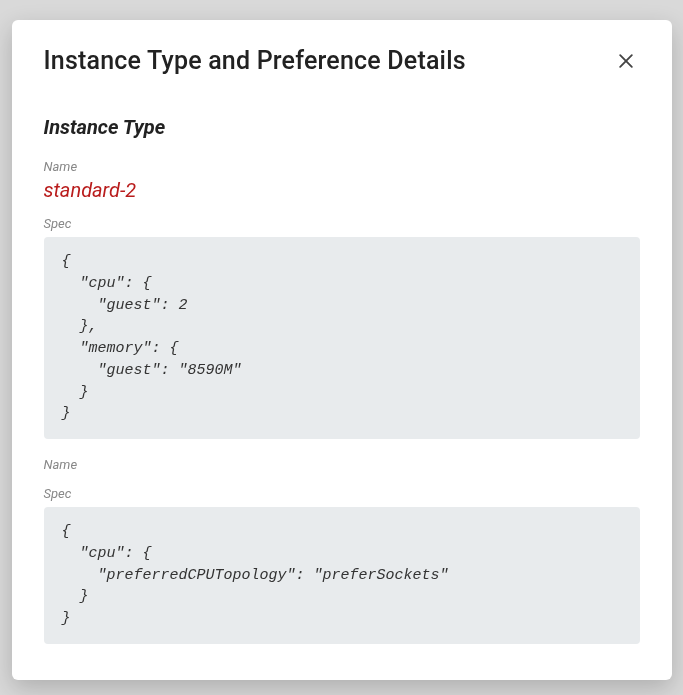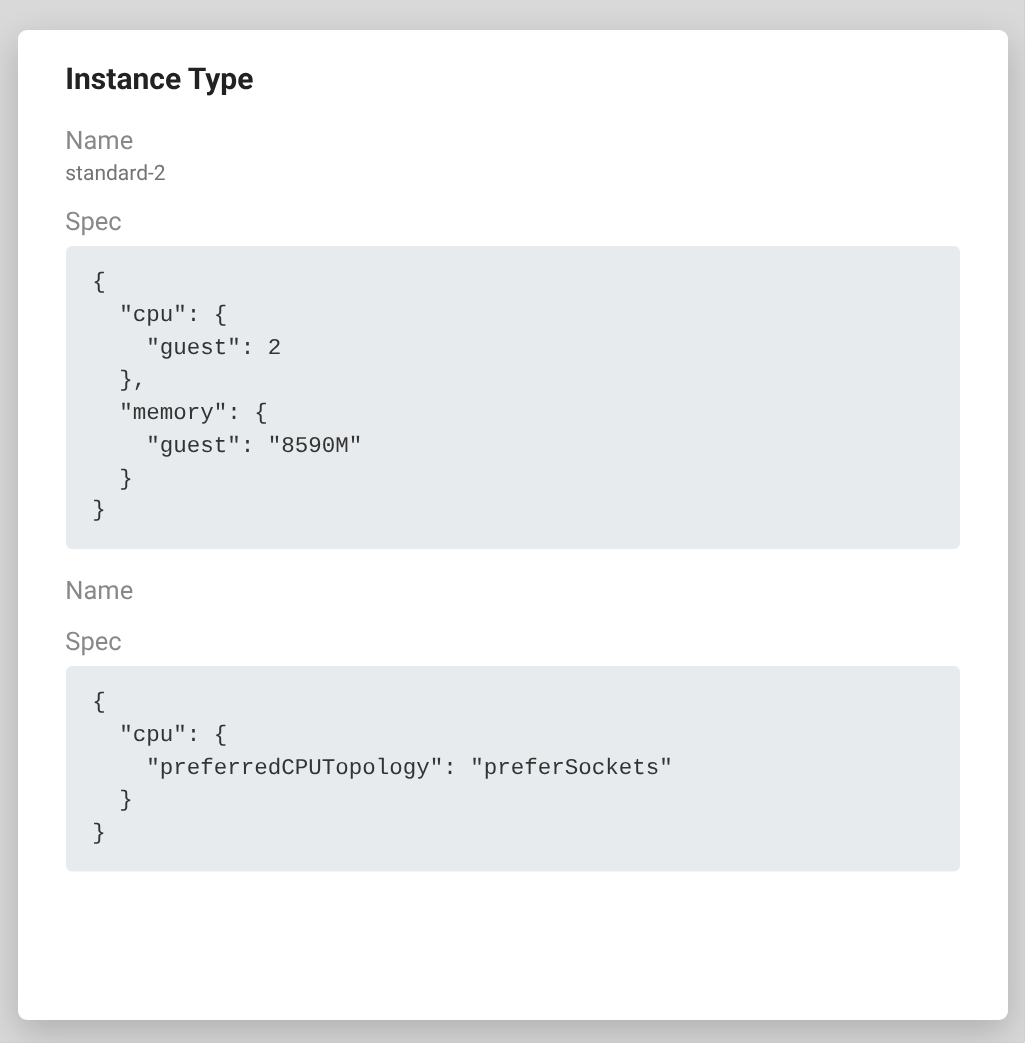--- a/index.html
+++ b/index.html
@@ -56,40 +56,41 @@
       color: #444;
     }
     .close-btn svg {
       width: 20px;
       height: 20px;
     }
     .modal-body {
       padding: 12px 32px 0 32px;
       overflow-y: auto;
       flex: 1;
+      font-style: italic;
     }
     .section-heading {
       font-size: 20px;
       font-weight: 700;
       color: #222;
       margin-top: 18px;
       margin-bottom: 20px;
     }
     .section-heading:first-child {
       margin-top: 8px;
     }
     .field-label {
-      font-size: 17px;
+      font-size: 13px;
       color: #888;
       margin-bottom: 4px;
       margin-top: 14px;
     }
     .field-value {
-      font-size: 14px;
-      color: #737373;
+      font-size: 20px;
+      color: #b91c1c;
       margin-bottom: 10px;
     }
     .spec-block {
       background: #e8ebed;
       border-radius: 4px;
       padding: 14px 18px;
       font-family: "SFMono-Regular", Consolas, "Liberation Mono", Menlo, monospace;
       font-size: 15px;
       color: #333;
       white-space: pre;
@@ -104,20 +105,29 @@
       background: #f7f7f7;
     }
   </style>
 </head>
 <body>
 
 <div class="backdrop-page"></div>
 
 <div class="modal-overlay">
   <div class="modal">
+    <div class="modal-header">
+      <div class="modal-title">Instance Type and Preference Details</div>
+      <button class="close-btn">
+        <svg viewBox="0 0 24 24" fill="none" stroke="currentColor" stroke-width="2.2" stroke-linecap="round">
+          <line x1="5" y1="5" x2="19" y2="19"></line>
+          <line x1="19" y1="5" x2="5" y2="19"></line>
+        </svg>
+      </button>
+    </div>
     <div class="modal-body">
 
       <div class="section-heading">Instance Type</div>
       <div class="field-label">Name</div>
       <div class="field-value">standard-2</div>
       <div class="field-label">Spec</div>
       <pre class="spec-block">{
   "cpu": {
     "guest": 2
   },

